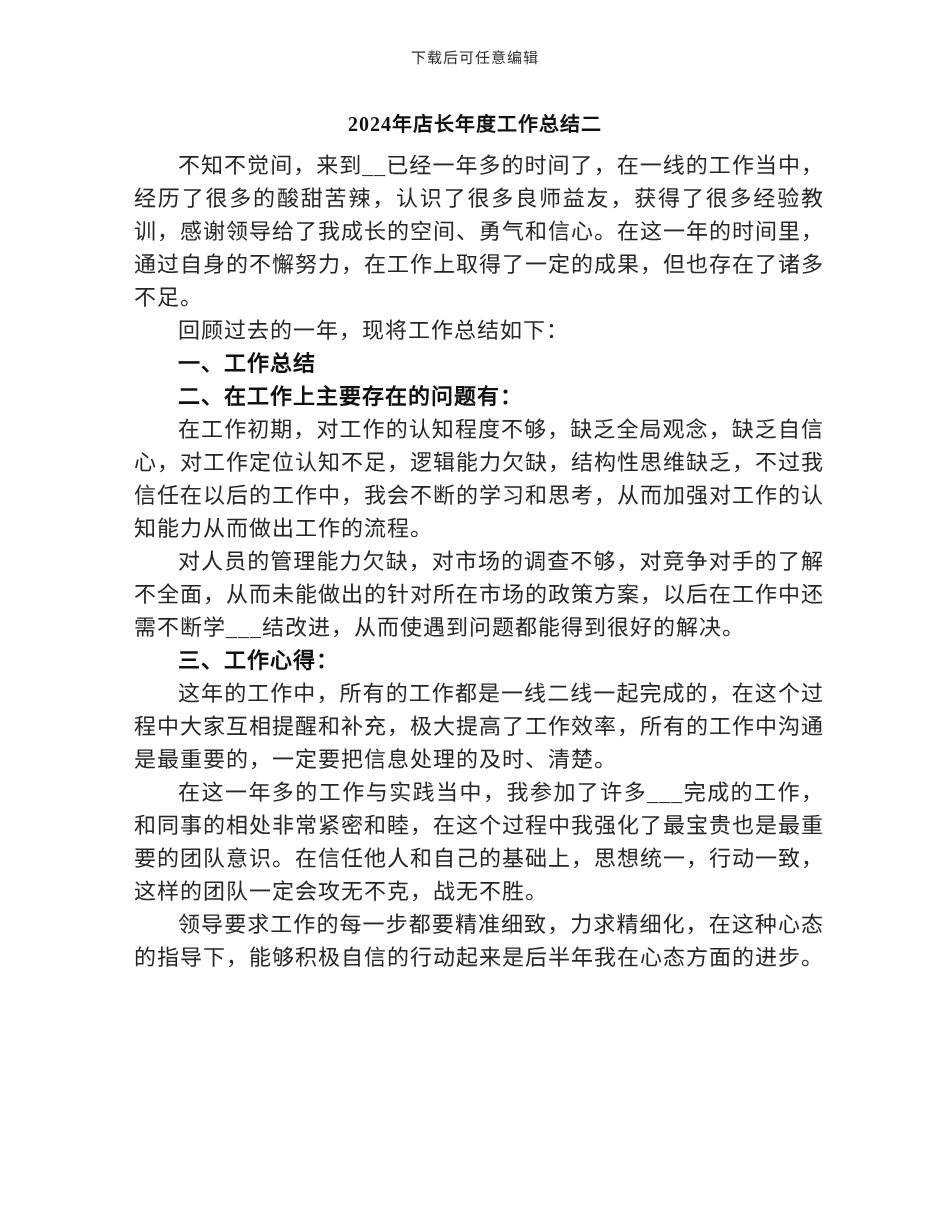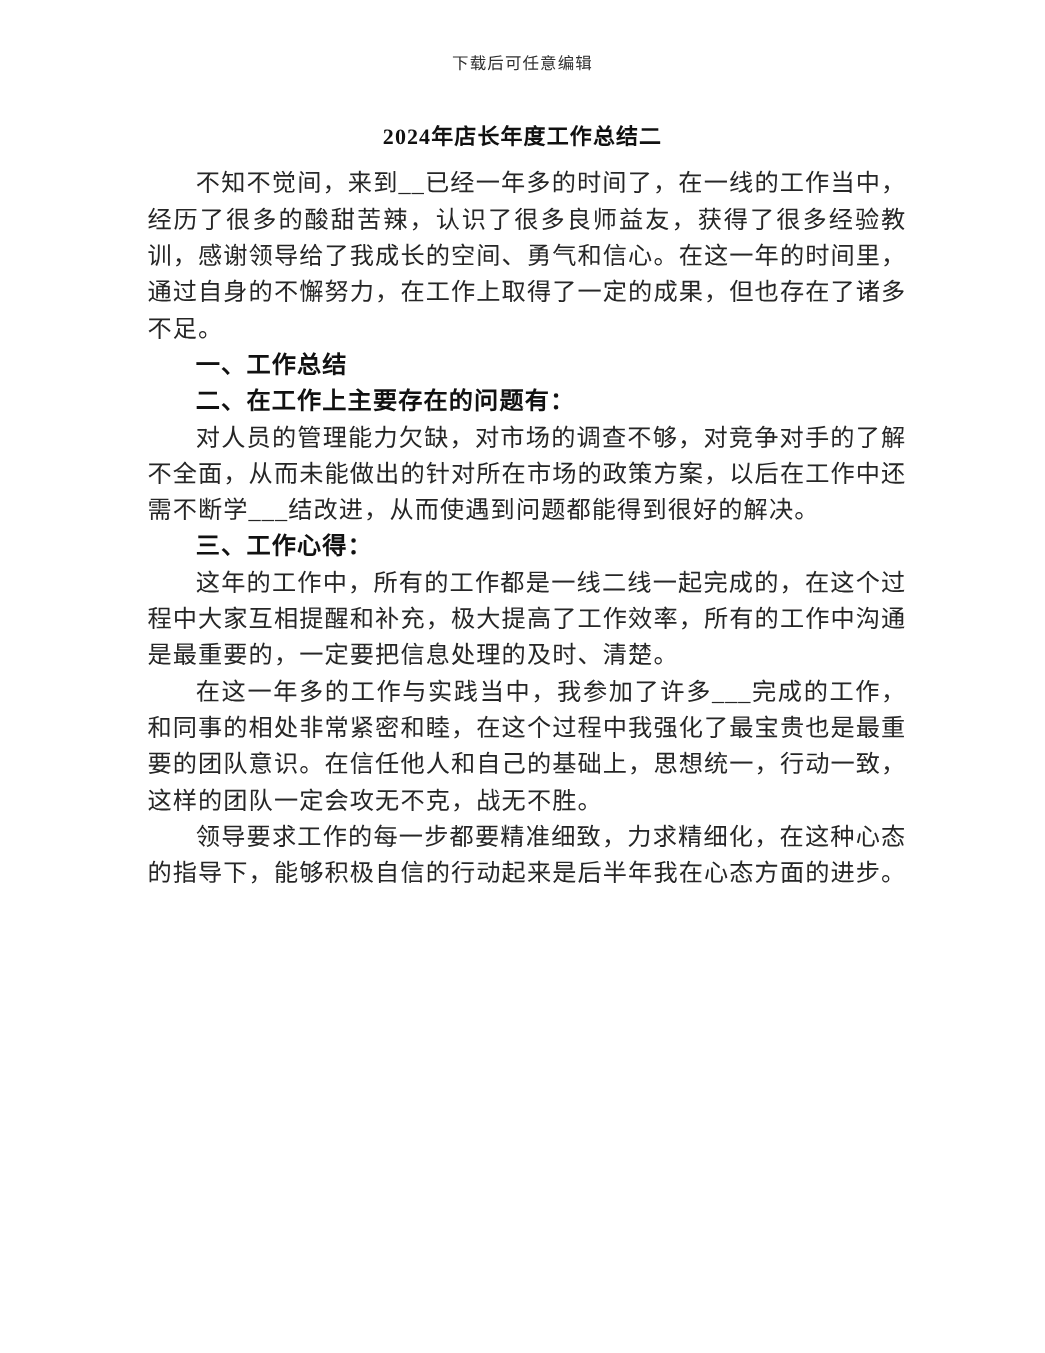--- a/index.html
+++ b/index.html
@@ -68,22 +68,24 @@
 <div class="page">
 
   <div class="doc-header">
     <span>下载后可任意编辑</span>
   </div>
 
   <h1 class="doc-title">2024年店长年度工作总结二</h1>
 
   <div class="doc-content">
     <p>不知不觉间，来到__已经一年多的时间了，在一线的工作当中，经历了很多的酸甜苦辣，认识了很多良师益友，获得了很多经验教训，感谢领导给了我成长的空间、勇气和信心。在这一年的时间里，通过自身的不懈努力，在工作上取得了一定的成果，但也存在了诸多不足。</p>
+    <p>回顾过去的一年，现将工作总结如下：</p>
     <p class="section-heading">一、工作总结</p>
     <p class="section-heading">二、在工作上主要存在的问题有：</p>
+    <p>在工作初期，对工作的认知程度不够，缺乏全局观念，缺乏自信心，对工作定位认知不足，逻辑能力欠缺，结构性思维缺乏，不过我信任在以后的工作中，我会不断的学习和思考，从而加强对工作的认知能力从而做出工作的流程。</p>
     <p>对人员的管理能力欠缺，对市场的调查不够，对竞争对手的了解不全面，从而未能做出的针对所在市场的政策方案，以后在工作中还需不断学___结改进，从而使遇到问题都能得到很好的解决。</p>
     <p class="section-heading">三、工作心得：</p>
     <p>这年的工作中，所有的工作都是一线二线一起完成的，在这个过程中大家互相提醒和补充，极大提高了工作效率，所有的工作中沟通是最重要的，一定要把信息处理的及时、清楚。</p>
     <p>在这一年多的工作与实践当中，我参加了许多___完成的工作，和同事的相处非常紧密和睦，在这个过程中我强化了最宝贵也是最重要的团队意识。在信任他人和自己的基础上，思想统一，行动一致，这样的团队一定会攻无不克，战无不胜。</p>
     <p>领导要求工作的每一步都要精准细致，力求精细化，在这种心态的指导下，能够积极自信的行动起来是后半年我在心态方面的进步。</p>
   </div>
 
 
 </div>
 

